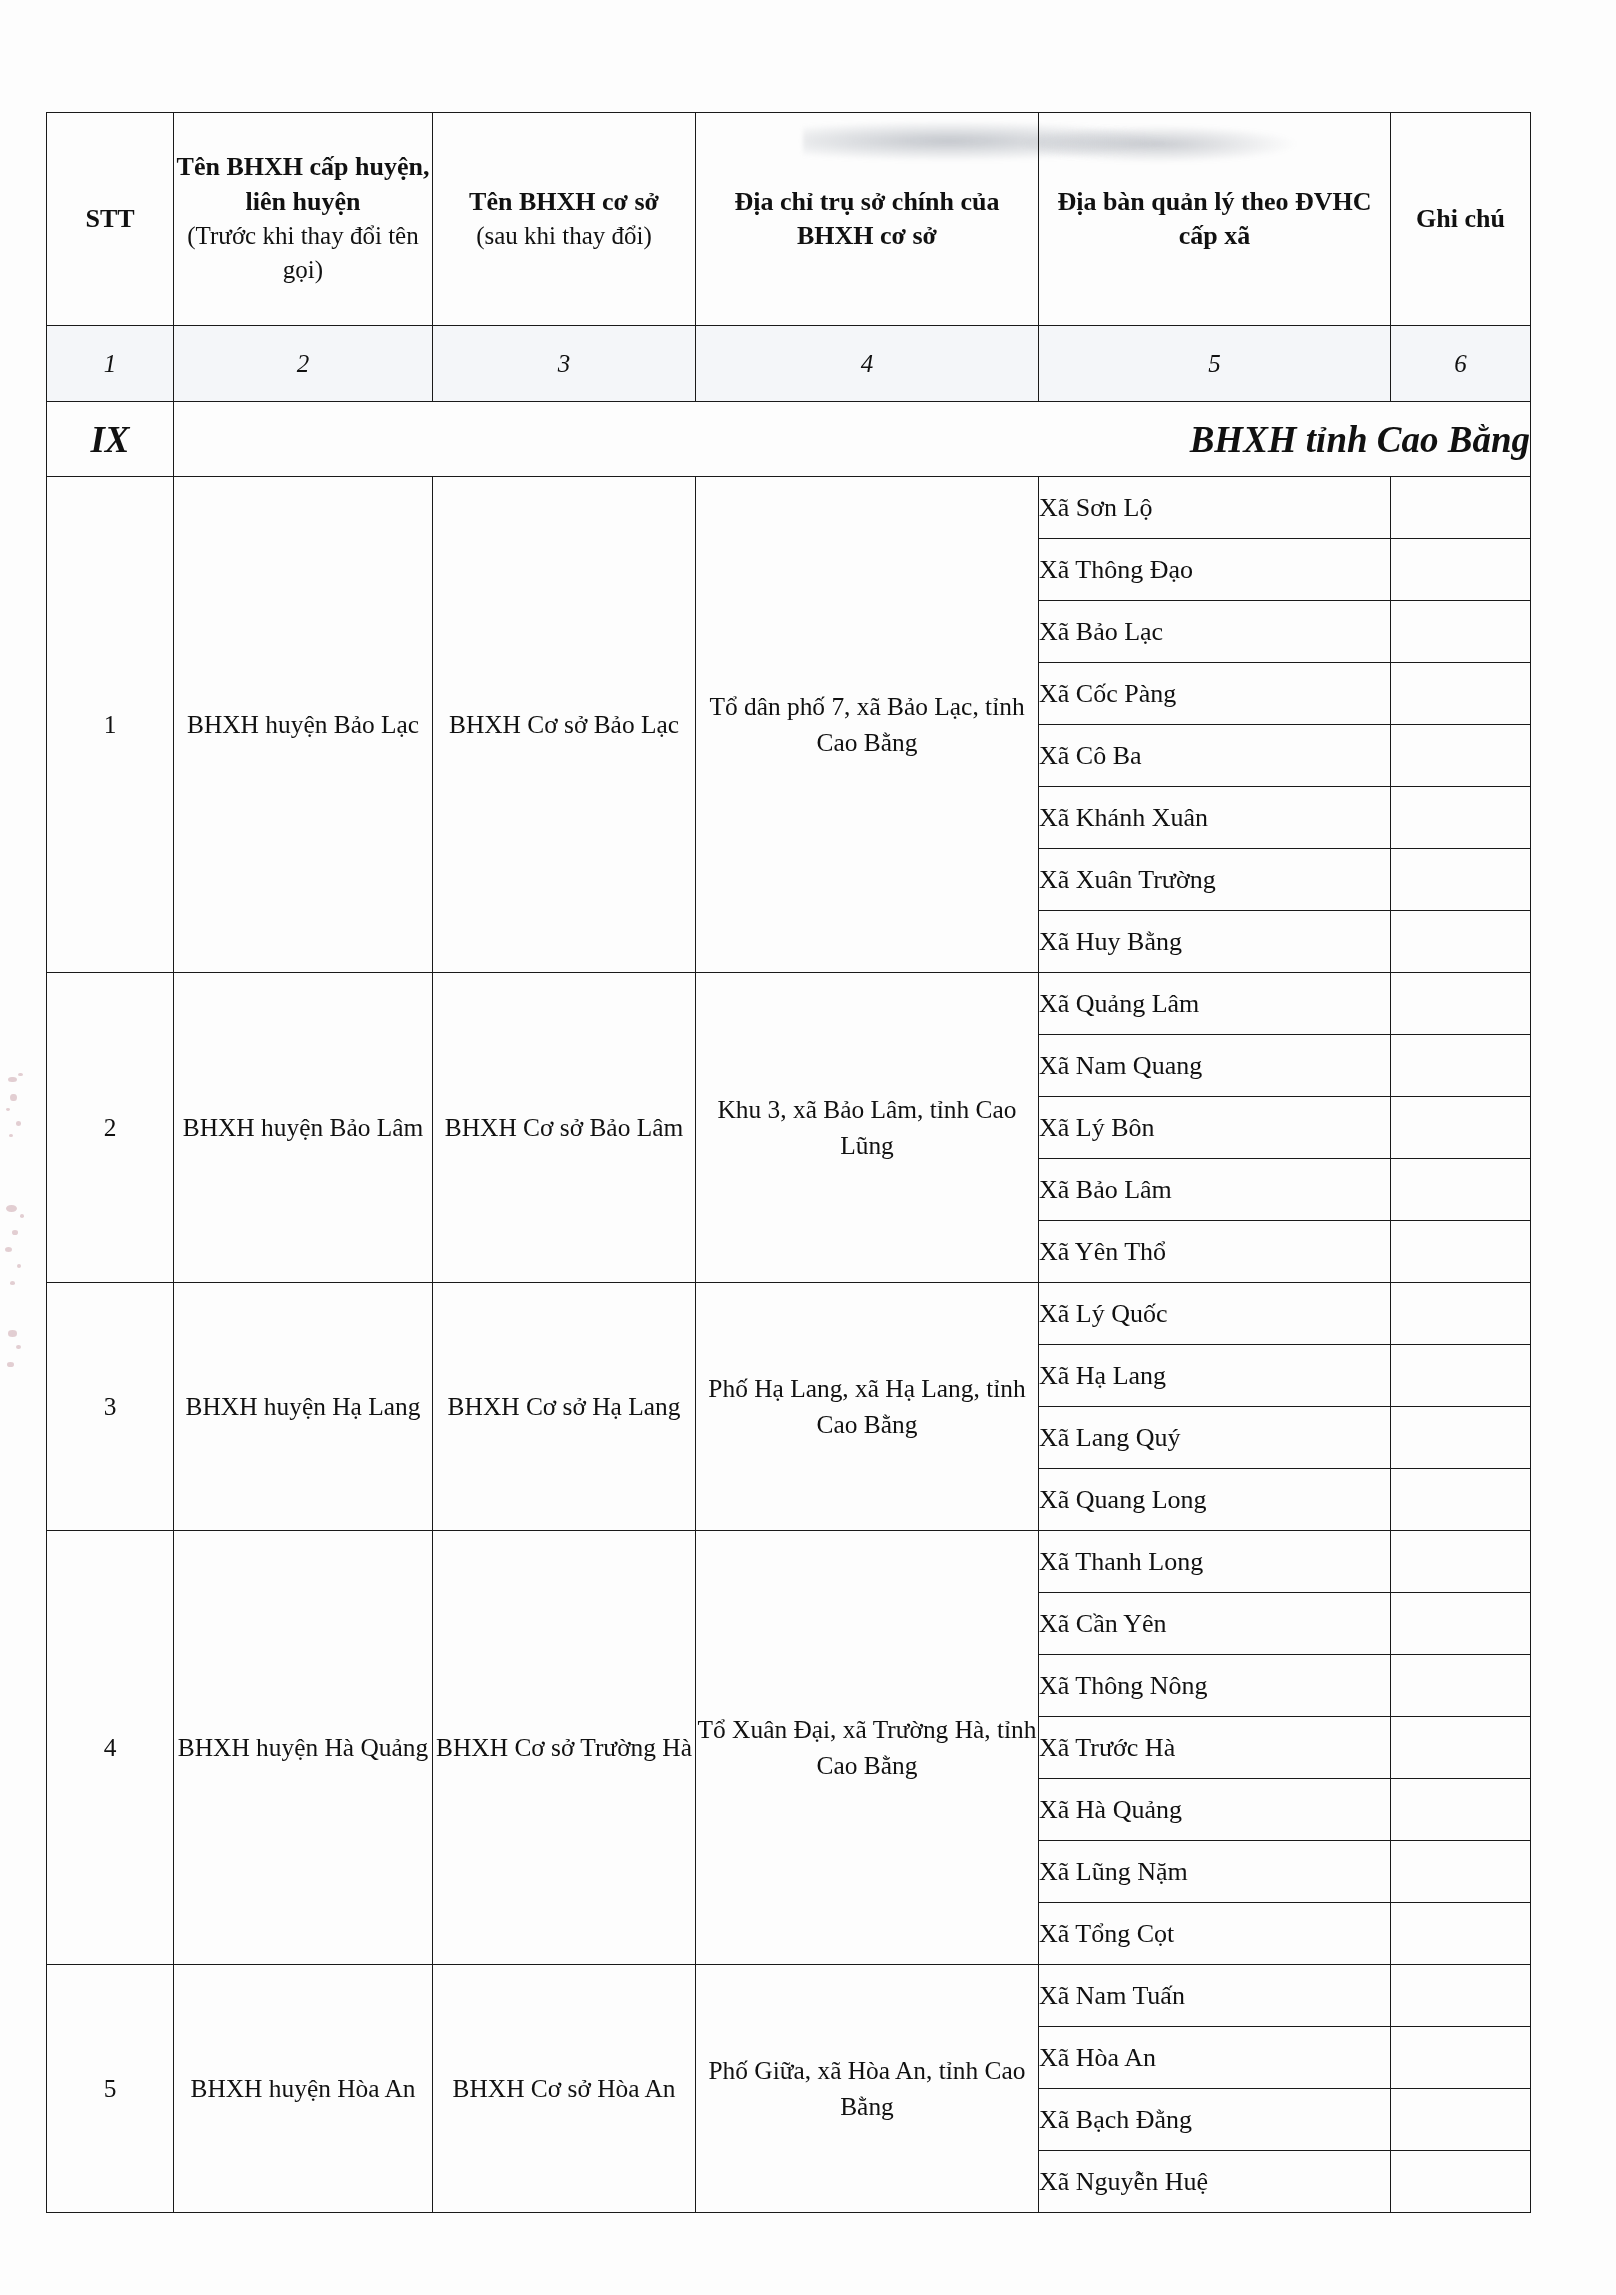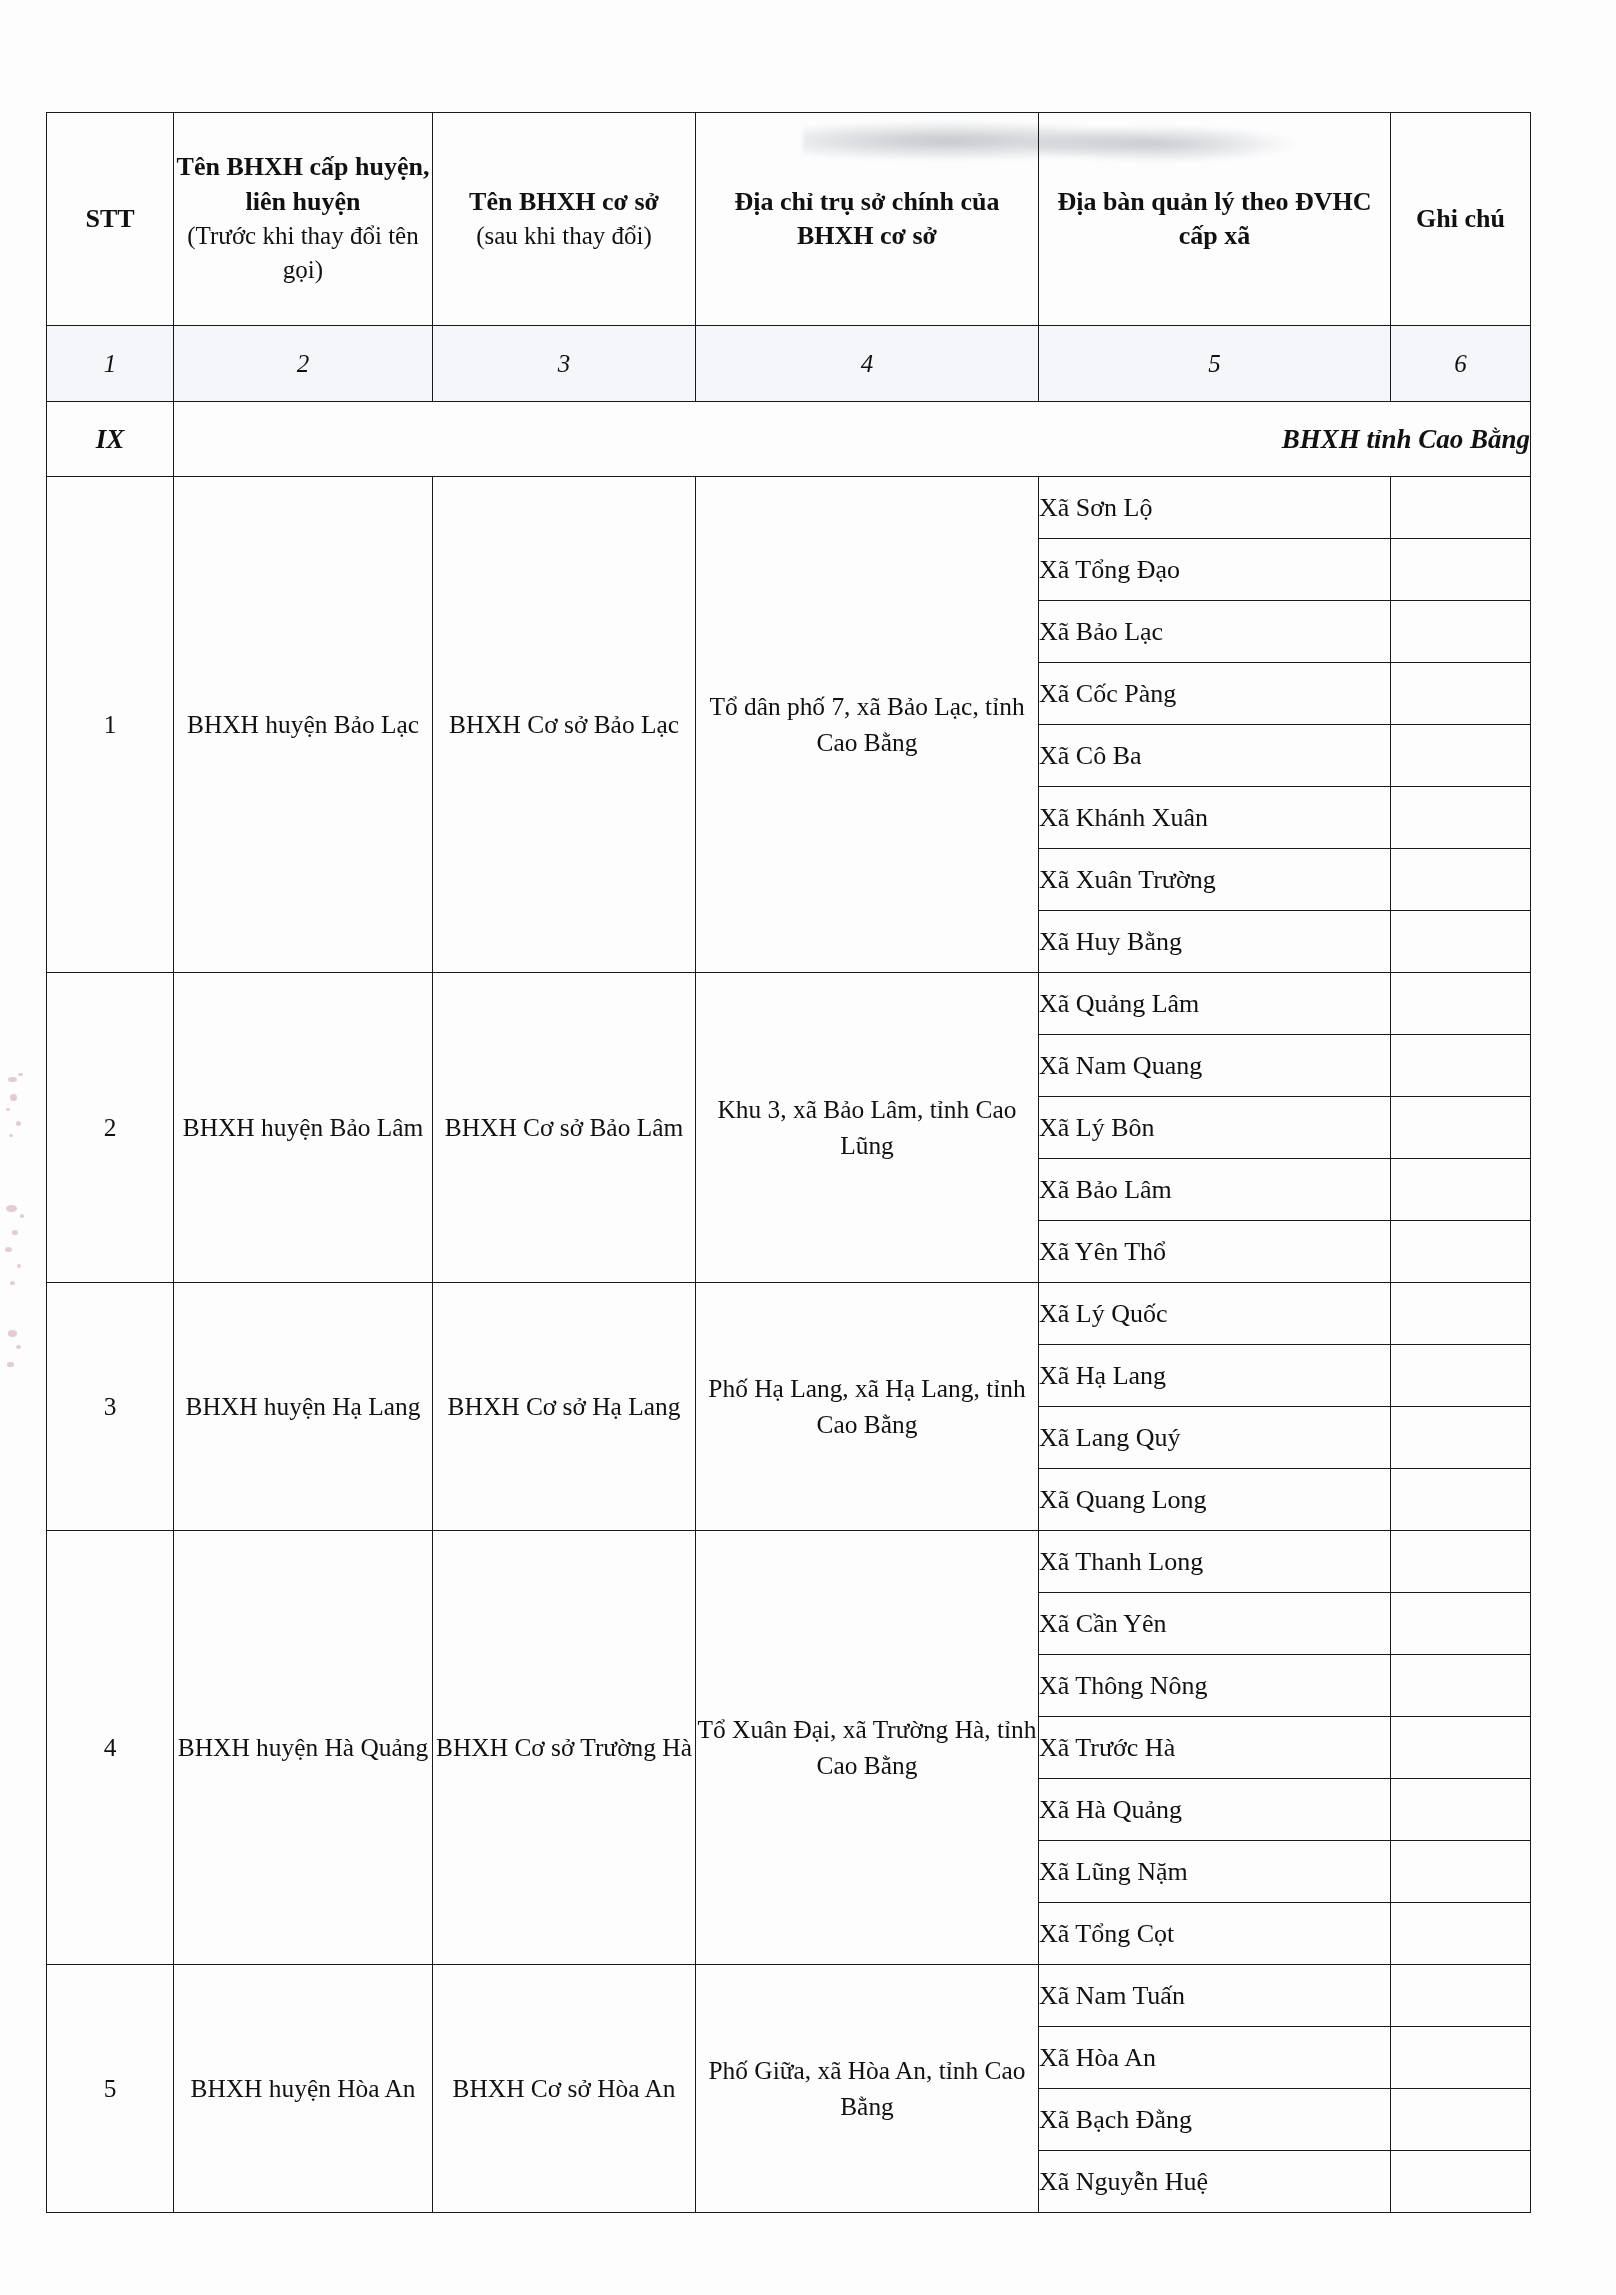--- a/index.html
+++ b/index.html
@@ -106,21 +106,21 @@
     font-size: 25px;
     height: 75px;
     background: #f4f6f9;
   }
 
   
   .section td {
     height: 74px;
     font-style: italic;
     font-weight: bold;
-    font-size: 27px;
+    font-size: 37px;
   }
   .section .s-num {
     text-align: center;
   }
   .section .s-title {
     padding-left: 10.4px;
     text-align: right;
   }
 
   
@@ -225,21 +225,21 @@
         </tr>
         <tr>
           <td class="stt-cell" rowspan="8">1</td>
           <td class="body-cell" rowspan="8">BHXH huyện Bảo Lạc</td>
           <td class="body-cell" rowspan="8">BHXH Cơ sở Bảo Lạc</td>
           <td class="body-cell" rowspan="8">Tổ dân phố 7, xã Bảo Lạc, tỉnh Cao Bằng</td>
           <td class="area-cell">Xã Sơn Lộ</td>
           <td class="note-cell"></td>
         </tr>
         <tr>
-          <td class="area-cell">Xã Tổng Đạo</td>
+          <td class="area-cell">Xã Thông Đạo</td>
           <td class="note-cell"></td>
         </tr>
         <tr>
           <td class="area-cell">Xã Bảo Lạc</td>
           <td class="note-cell"></td>
         </tr>
         <tr>
           <td class="area-cell">Xã Cốc Pàng</td>
           <td class="note-cell"></td>
         </tr>

